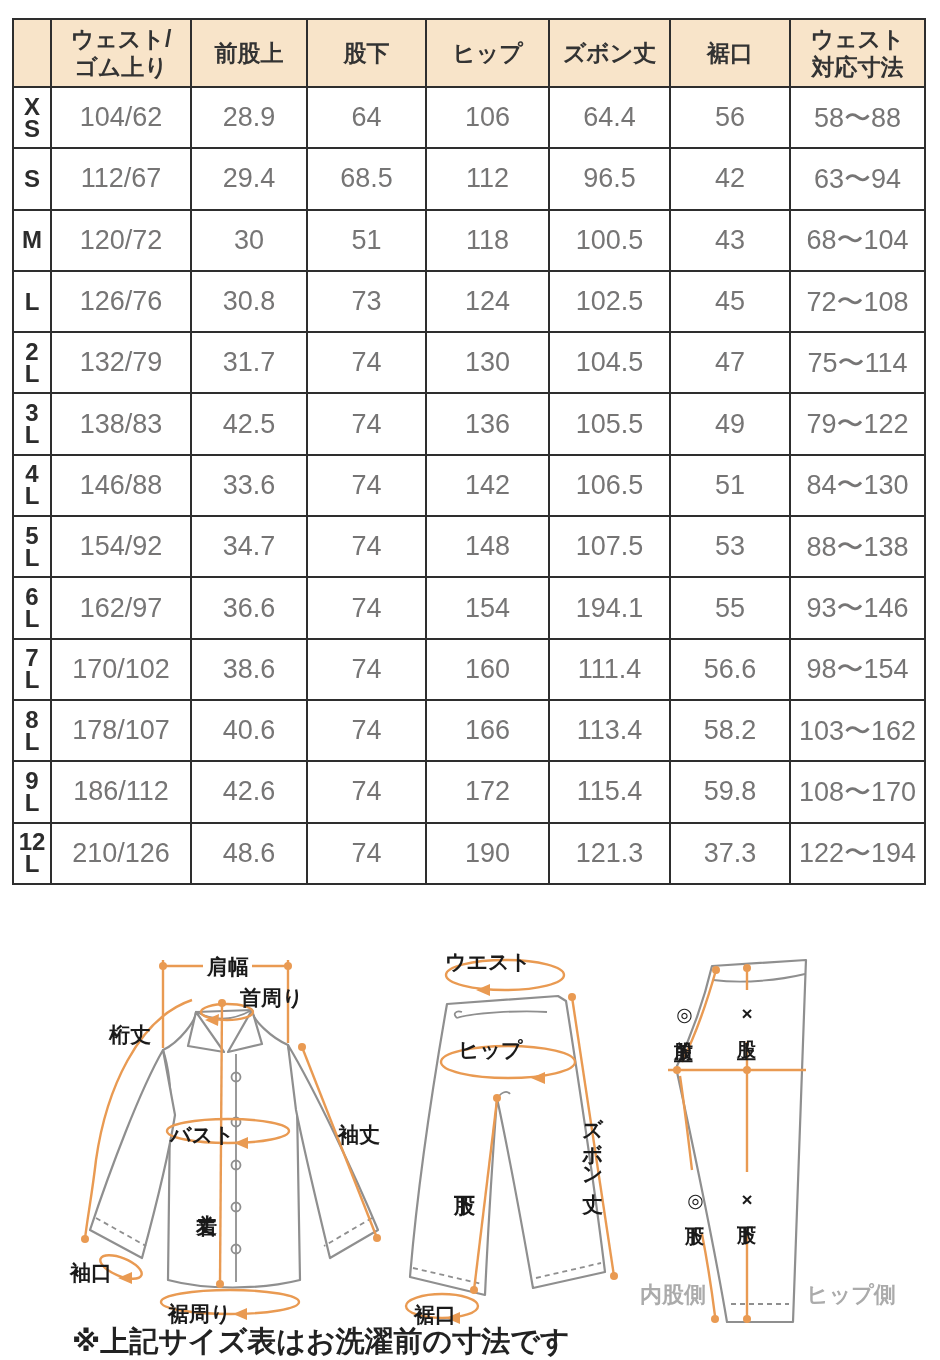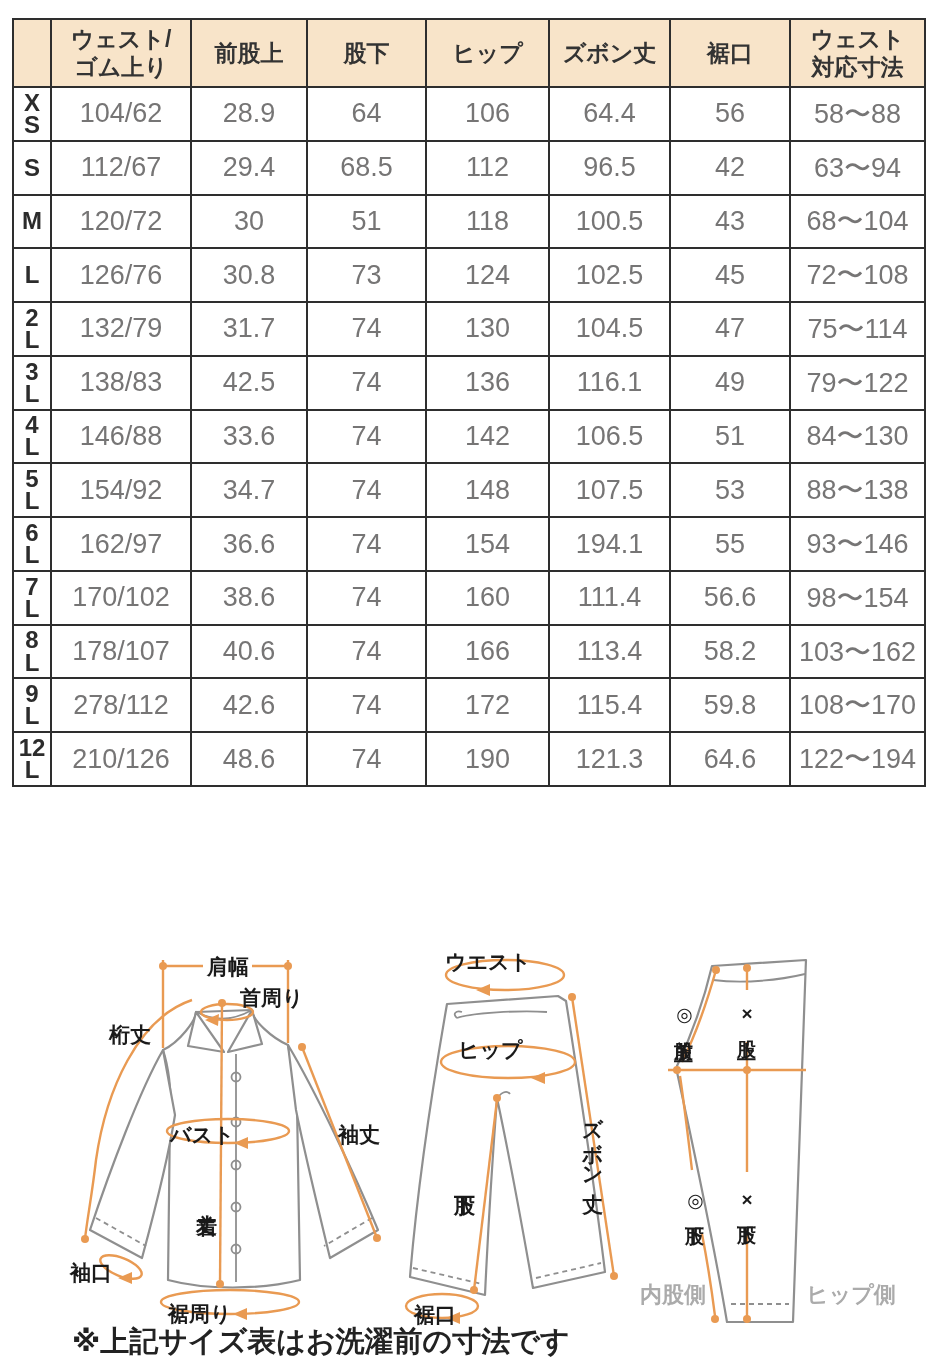--- a/index.html
+++ b/index.html
@@ -1,19 +1,19 @@
 <!DOCTYPE html>
 <html><head>
 <meta charset="utf-8">
 <style>
   html,body{margin:0;padding:0;background:#fff;}
   body{width:940px;height:1360px;position:relative;overflow:hidden;
        font-family:"Liberation Sans","DejaVu Sans",sans-serif;}
   
-  table.size-table{position:absolute;left:12px;top:18px;width:912px;height:769px;
+  table.size-table{position:absolute;left:12px;top:18px;width:912px;height:867px;
        border-collapse:collapse;table-layout:fixed;}
   .size-table th,.size-table td{border:2px solid #2e2e2e;text-align:center;vertical-align:middle;
        white-space:pre-line;padding:0;overflow:hidden;}
   .size-table thead th{background:#f8e4c9;font-size:23px;font-weight:600;color:#333;
        line-height:1.22;height:66px;}
   .size-table tbody th{font-size:24px;font-weight:600;color:#2c2c2c;line-height:0.92;background:#fff;}
   .size-table tbody td{font-size:27px;color:#767575;font-weight:400;background:#fff;}
   .size-table tbody tr{height:53px;}
   
   #diagrams{position:absolute;left:0;top:950px;width:940px;height:385px;}
@@ -114,21 +114,21 @@
         <td>47</td>
         <td>75〜114</td>
       </tr>
       <tr>
         <th>3
 L</th>
         <td>138/83</td>
         <td>42.5</td>
         <td>74</td>
         <td>136</td>
-        <td>116.1</td>
+        <td>105.5</td>
         <td>49</td>
         <td>79〜122</td>
       </tr>
       <tr>
         <th>4
 L</th>
         <td>146/88</td>
         <td>33.6</td>
         <td>74</td>
         <td>142</td>
@@ -176,37 +176,37 @@
         <td>40.6</td>
         <td>74</td>
         <td>166</td>
         <td>113.4</td>
         <td>58.2</td>
         <td>103〜162</td>
       </tr>
       <tr>
         <th>9
 L</th>
-        <td>278/112</td>
+        <td>186/112</td>
         <td>42.6</td>
         <td>74</td>
         <td>172</td>
         <td>115.4</td>
         <td>59.8</td>
         <td>108〜170</td>
       </tr>
       <tr>
         <th>12
 L</th>
         <td>210/126</td>
         <td>48.6</td>
         <td>74</td>
         <td>190</td>
         <td>121.3</td>
-        <td>64.6</td>
+        <td>37.3</td>
         <td>122〜194</td>
       </tr>
     </tbody>
 </table>
 
 <svg id="diagrams" viewBox="0 0 940 385">
 
   <g>
     <path class="outline" d="M 163 100 C 180 92 196 70 196 62 L 252 60 C 252 70 272 88 288 95 C 292 115 297 140 297 155 L 300 330 C 260 340 205 340 168 330 L 170 165 C 172 140 168 115 163 100 Z"></path>
     <path class="outline" d="M 163 100 C 140 140 110 220 90 280 L 142 308 C 155 260 168 210 175 165 Z"></path>

